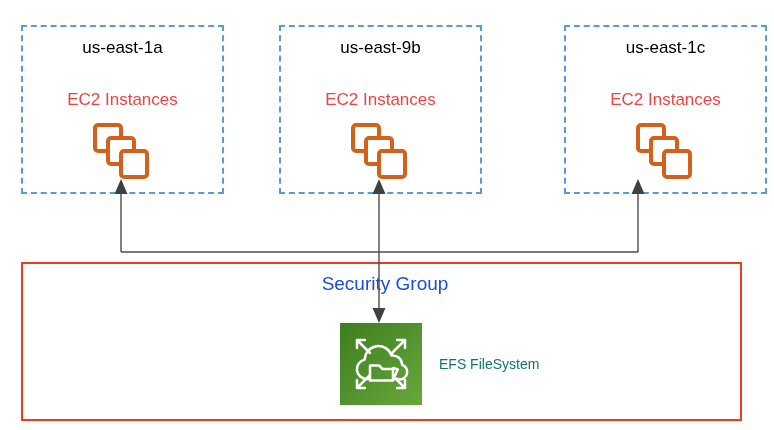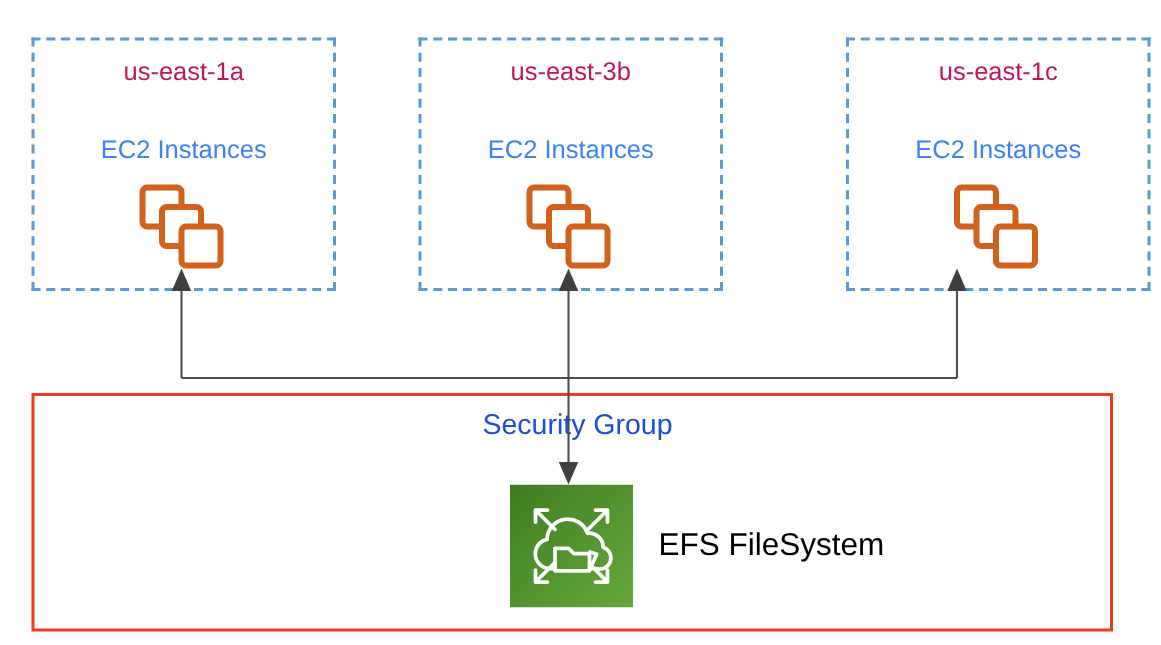--- a/index.html
+++ b/index.html
@@ -21,30 +21,30 @@
   }
   .az-box.b1 { left: 21px; }
   .az-box.b2 { left: 279px; }
   .az-box.b3 { left: 564px; }
   .az-label {
     position: absolute;
     top: 11px;
     left: 0;
     width: 100%;
     text-align: center;
-    color: #be185d;
+    color: #000000;
     font-size: 17px;
   }
   .ec2-label {
     position: absolute;
     top: 63px;
     left: 0;
     width: 100%;
     text-align: center;
-    color: #3b82f6;
+    color: #ef4444;
     font-size: 17px;
   }
   .ec2-icon {
     position: absolute;
     left: 70px;
     top: 96px;
     width: 56px;
     height: 56px;
   }
   .sq {
@@ -86,42 +86,42 @@
   }
   .efs-group {
     position: absolute;
     left: 340px;
     top: 323px;
     display: flex;
     align-items: center;
   }
   .efs-label {
     margin-left: 17px;
-    color: #000000;
-    font-size: 21px;
+    color: #0f766e;
+    font-size: 14px;
     white-space: nowrap;
   }
 </style>
 </head>
 <body>
 
 <div class="canvas">
 
   <div class="az-box b1">
     <div class="az-label">us-east-1a</div>
     <div class="ec2-label">EC2 Instances</div>
     <div class="ec2-icon">
       <span class="sq sq1"></span>
       <span class="sq sq2"></span>
       <span class="sq sq3"></span>
     </div>
   </div>
 
   <div class="az-box b2">
-    <div class="az-label">us-east-3b</div>
+    <div class="az-label">us-east-9b</div>
     <div class="ec2-label">EC2 Instances</div>
     <div class="ec2-icon">
       <span class="sq sq1"></span>
       <span class="sq sq2"></span>
       <span class="sq sq3"></span>
     </div>
   </div>
 
   <div class="az-box b3">
     <div class="az-label">us-east-1c</div>

